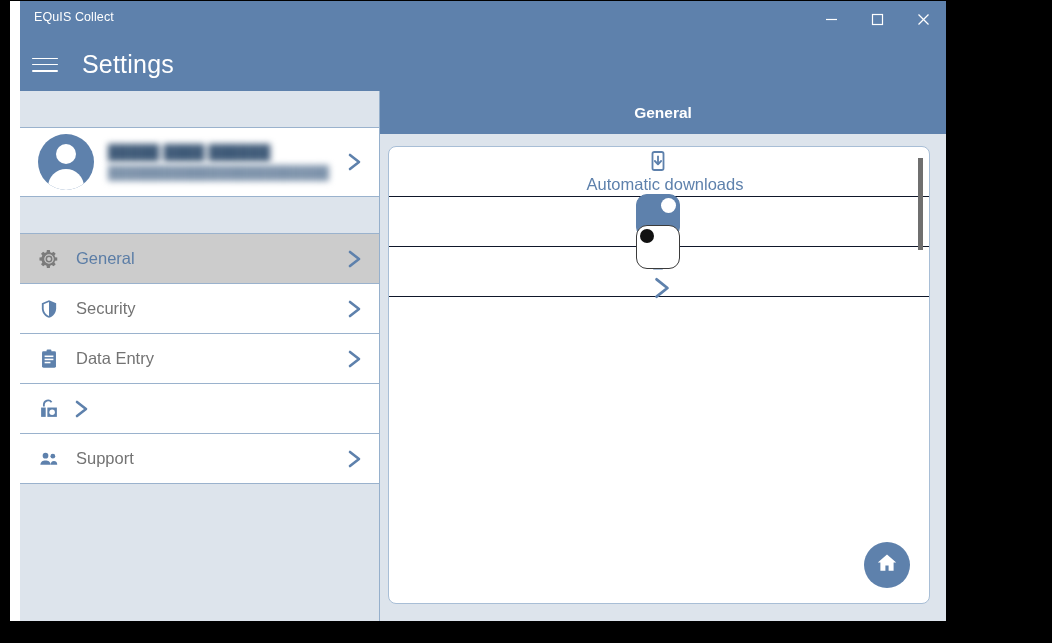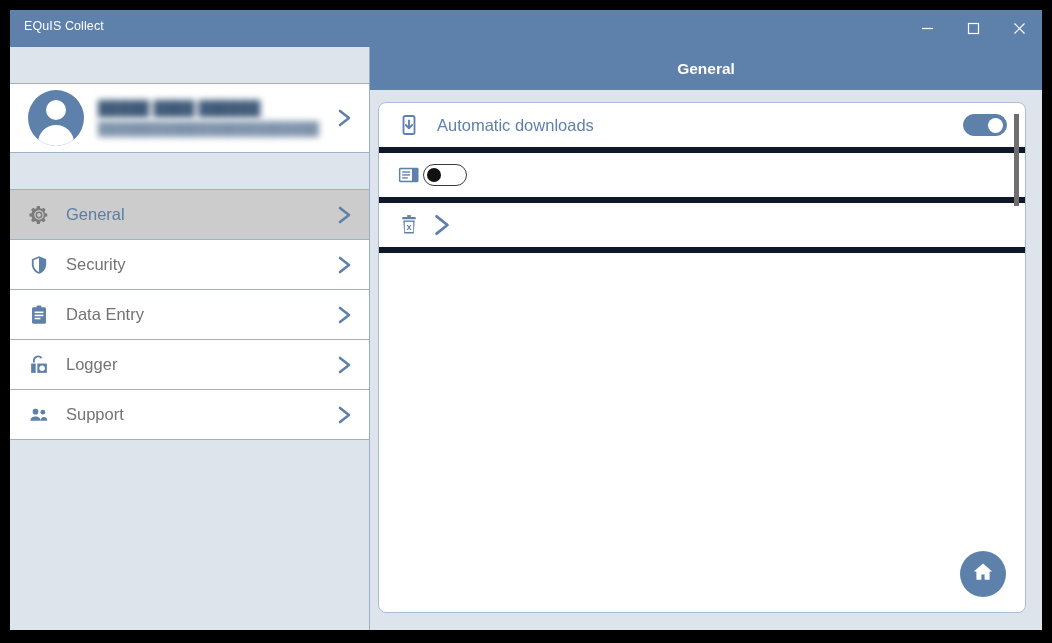--- a/index.html
+++ b/index.html
@@ -15,27 +15,28 @@
   #desktop {
     position: absolute;
     inset: 0;
     background: #000000;
   }
 
   
   #window {
     position: absolute;
     left: 10px;
-    top: 10px;
-    width: 1032px;
+    top: 1px;
+    width: 936px;
     height: 620px;
     background: #ffffff;
     display: flex;
     flex-direction: column;
     overflow: hidden;
+    padding-left: 10px;
   }
 
   
   .titlebar {
     height: 37px;
     background: #5e81ac;
     position: relative;
     flex: 0 0 37px;
   }
   .titlebar .app-title {
@@ -241,22 +242,23 @@
     border: 1px solid #a8bed6;
     border-radius: 8px;
     position: relative;
     overflow: hidden;
   }
   .setting-row {
     height: 50px;
     display: flex;
     align-items: center;
     padding: 0 18px 0 16px;
-    border-bottom: 6px solid #0f172a;
-    cursor: pointer;
+    border-bottom: 1px solid #0f172a;
+    cursor: pointer;
+    flex-direction: column;
   }
   .setting-icon {
     width: 28px;
     flex: 0 0 28px;
     display: flex;
     align-items: center;
     justify-content: center;
   }
   .setting-label {
     flex: 1 1 auto;
@@ -347,20 +349,28 @@
         </div>
         <div class="win-btn">
           <svg width="13" height="13" viewBox="0 0 13 13" aria-hidden="true">
             <line x1="1.5" y1="1.5" x2="11.5" y2="11.5" stroke="#ffffff" stroke-width="1.2"></line>
             <line x1="11.5" y1="1.5" x2="1.5" y2="11.5" stroke="#ffffff" stroke-width="1.2"></line>
           </svg>
         </div>
       </div>
     </div>
 
+    <div class="appbar">
+      <div class="hamburger">
+        <span></span>
+          <span></span>
+          <span></span>
+      </div>
+      <div class="page-title">Settings</div>
+    </div>
 
     <div class="body-split">
 
       <div class="sidebar">
 
         <div class="sidebar-gap-top"></div>
 
         <div class="profile">
           <div class="avatar">
             <div class="head"></div>
@@ -432,21 +442,20 @@
 
           <div class="nav-item">
             <div class="nav-icon">
               <svg width="22" height="22" viewBox="0 0 24 24" aria-hidden="true">
                 <path d="M6.4 9.4V7.2a4.6 4.6 0 0 1 8.4-2.6" fill="none" stroke="#5e81ac" stroke-width="2"></path>
                 <rect x="3.4" y="10.4" width="5" height="10.2" fill="#5e81ac"></rect>
                 <rect x="10.2" y="10.4" width="10.4" height="10.2" fill="#5e81ac"></rect>
                 <circle cx="15.4" cy="15.5" r="3" fill="#ffffff"></circle>
               </svg>
             </div>
-            <div class="nav-label">Logger</div>
             <div class="chev">
               <svg width="20" height="24" viewBox="0 0 20 24" aria-hidden="true">
                 <polyline points="5,5 14,12 5,19" fill="none" stroke="#5e81ac" stroke-width="2.6" stroke-linecap="round" stroke-linejoin="round"></polyline>
               </svg>
             </div>
           </div>
 
           <div class="nav-item">
             <div class="nav-icon">
               <svg width="22" height="22" viewBox="0 0 24 24" aria-hidden="true">

